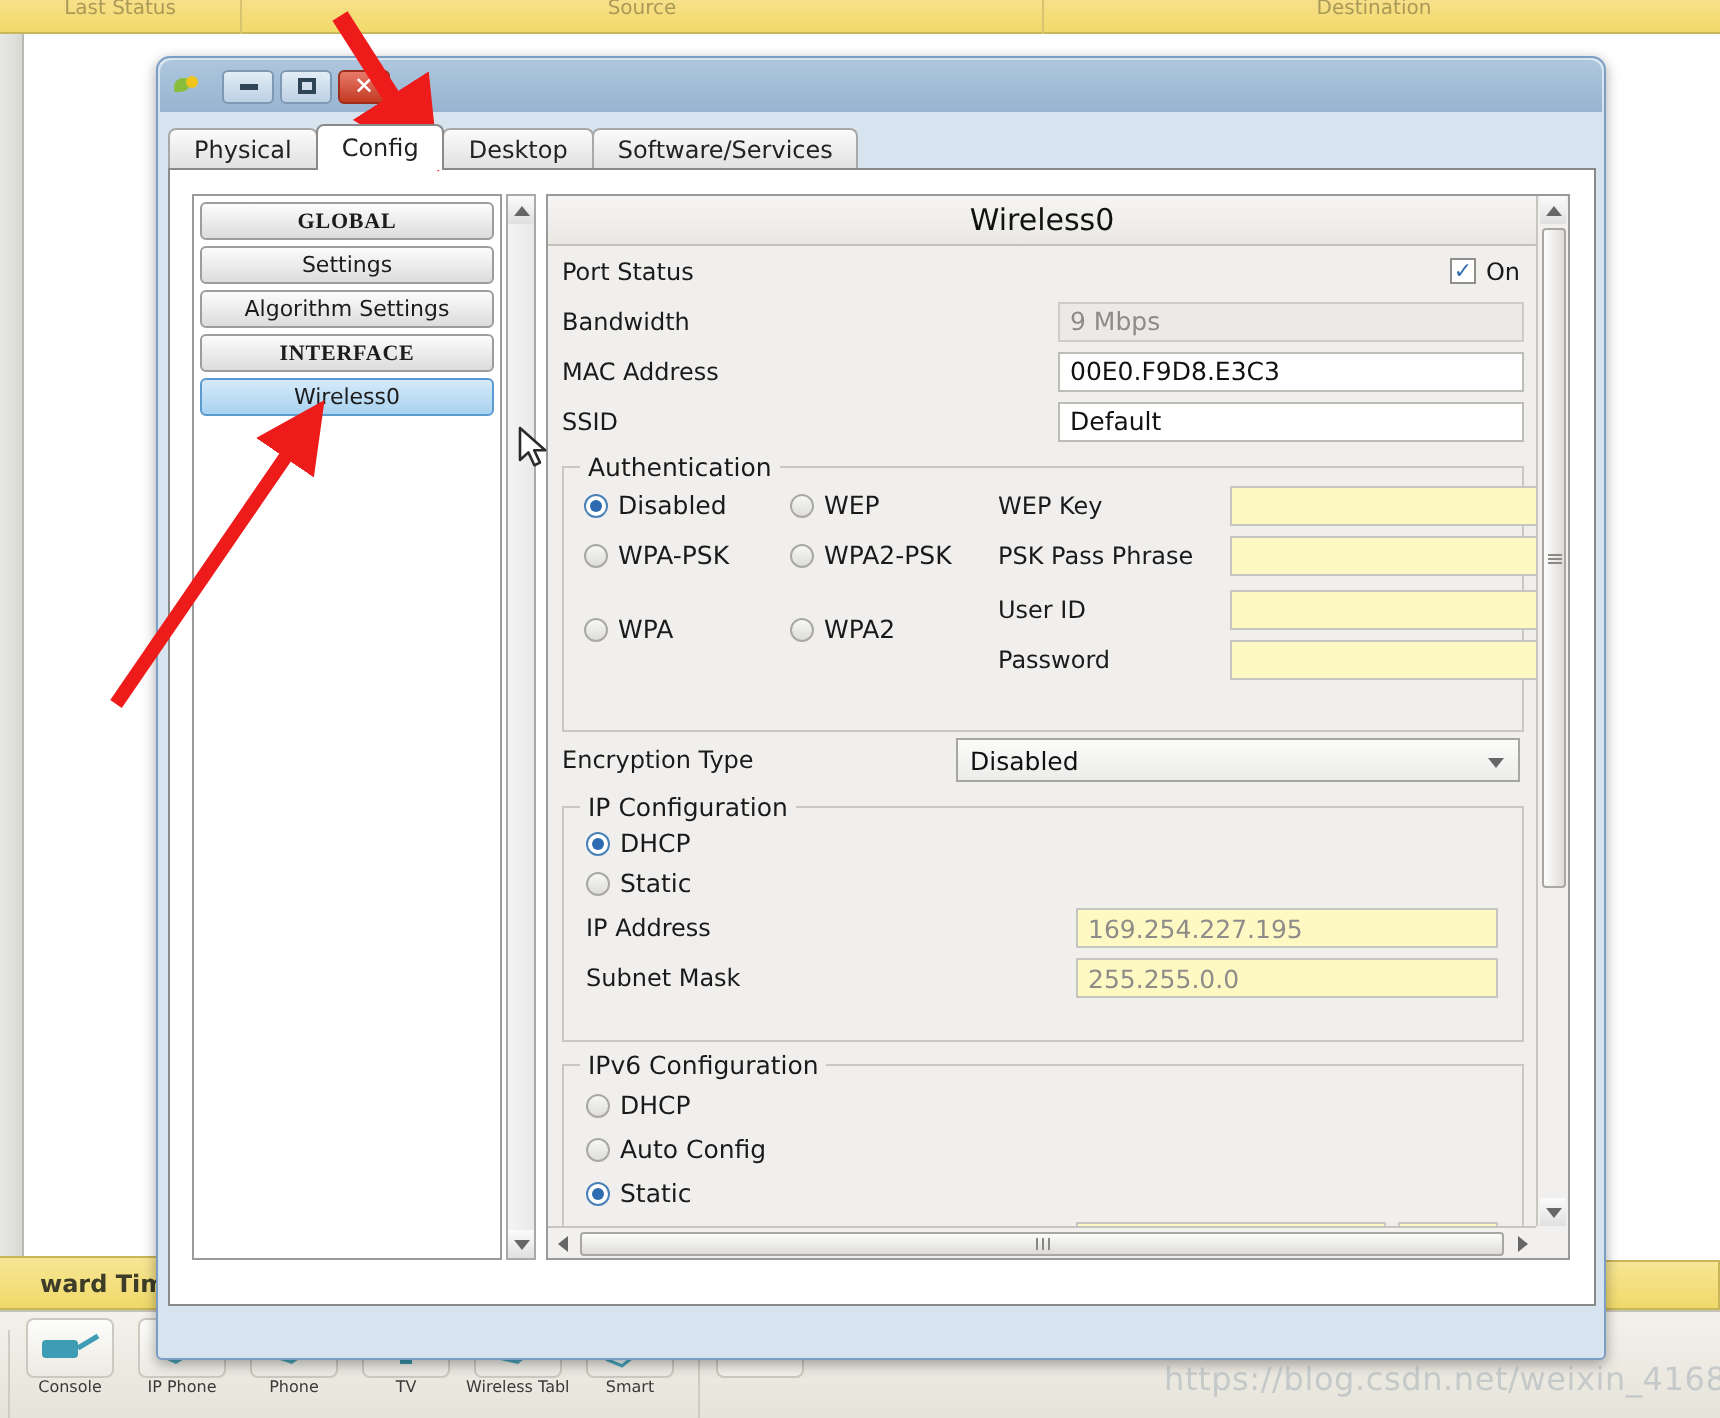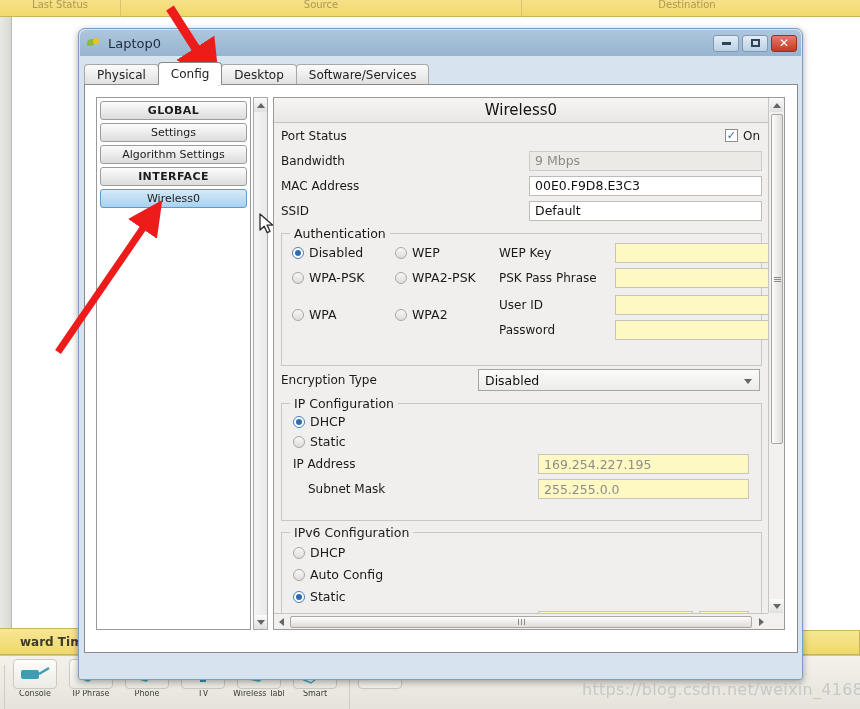--- a/index.html
+++ b/index.html
@@ -147,21 +147,21 @@
     background: #ffffff; border: 1px solid #9a9a9a;
     padding: 3px; overflow: hidden;
   }
   .side-btn {
     height: 19px; margin-bottom: 3px;
     display: flex; align-items: center; justify-content: center;
     font-size: 11px; border-radius: 3px;
     background: linear-gradient(#fcfcfc,#dcdcdc);
     border: 1px solid #9d9d9d; color: #1c1c1c;
   }
-  .side-btn.header { font-weight: bold; letter-spacing: .4px; }
+  .side-btn.header { font-weight: bold; letter-spacing: .4px; font-family: Liberation Serif, serif; }
   .side-btn.selected {
     background: linear-gradient(#d6eaf9,#a8d2f0);
     border-color: #5b9bd0;
   }
   #side-scroll {
     position: absolute; left: 168px; top: 12px; width: 15px; height: 533px;
     background: linear-gradient(90deg,#f4f4f4,#e9e9e9);
     border: 1px solid #a9a9a9;
   }
   .sb-arrow {
@@ -326,21 +326,21 @@
     </div>
     <div class="dev-label">Console</div>
   </div>
   <div class="dev-item">
     <div class="dev-pic">
       <svg width="34" height="20" viewBox="0 0 34 20">
           <path d="M5 14 L20 3 L29 9 L14 18 Z" fill="#4aa6bd"></path>
           <circle cx="12" cy="11" r="3.2" fill="#e9f4f7" stroke="#2b7b92"></circle>
         </svg>
     </div>
-    <div class="dev-label">IP Phrase</div>
+    <div class="dev-label">IP Phone</div>
   </div>
   <div class="dev-item">
     <div class="dev-pic">
       <svg width="34" height="20" viewBox="0 0 34 20">
           <path d="M4 14 L18 3 L30 8 L16 18 Z" fill="#4aa6bd"></path>
           <rect x="12" y="7" width="9" height="5" fill="#d8eef4" transform="rotate(-20 16 9)"></rect>
         </svg>
     </div>
     <div class="dev-label">Phone</div>
   </div>
@@ -377,21 +377,20 @@
   </div>
 </div>
 
 <div id="win">
 
   <div id="titlebar">
     <div id="app-icon">
       <div class="leaf"></div>
         <div class="dot"></div>
     </div>
-    <div id="win-title">Laptop0</div>
     <div class="win-btn">
         <div class="wb-min"></div>
       </div>
     <div class="win-btn">
         <div class="wb-max"></div>
       </div>
     <div class="win-btn close">
         <div class="wb-x">✕</div>
       </div>
   </div>
@@ -517,21 +516,21 @@
             </div>
             <div class="rbox" style="margin:5px 0 0 3px">
               <div class="radio"></div>
               <span class="rlabel">Static</span>
             </div>
             <div style="position:relative;height:25px;margin-top:4px">
               <span class="flabel" style="position:absolute;left:3px;top:4px">IP Address</span>
               <div class="tinput" style="position:absolute;left:248px;right:4px;top:1px;display:flex;align-items:center;padding-left:5px;font-size:12.5px;color:#8e8c88">169.254.227.195</div>
             </div>
             <div style="position:relative;height:25px">
-              <span class="flabel" style="position:absolute;left:18px;top:4px">Subnet Mask</span>
+              <span class="flabel" style="position:absolute;left:3px;top:4px">Subnet Mask</span>
               <div class="tinput" style="position:absolute;left:248px;right:4px;top:1px;display:flex;align-items:center;padding-left:5px;font-size:12.5px;color:#8e8c88">255.255.0.0</div>
             </div>
           </div>
 
           <div class="grp" style="margin-top:11px;height:100px">
             <div class="grp-title">IPv6 Configuration</div>
             <div class="rbox" style="margin:3px 0 0 3px">
               <div class="radio"></div>
               <span class="rlabel">DHCP</span>
             </div>

